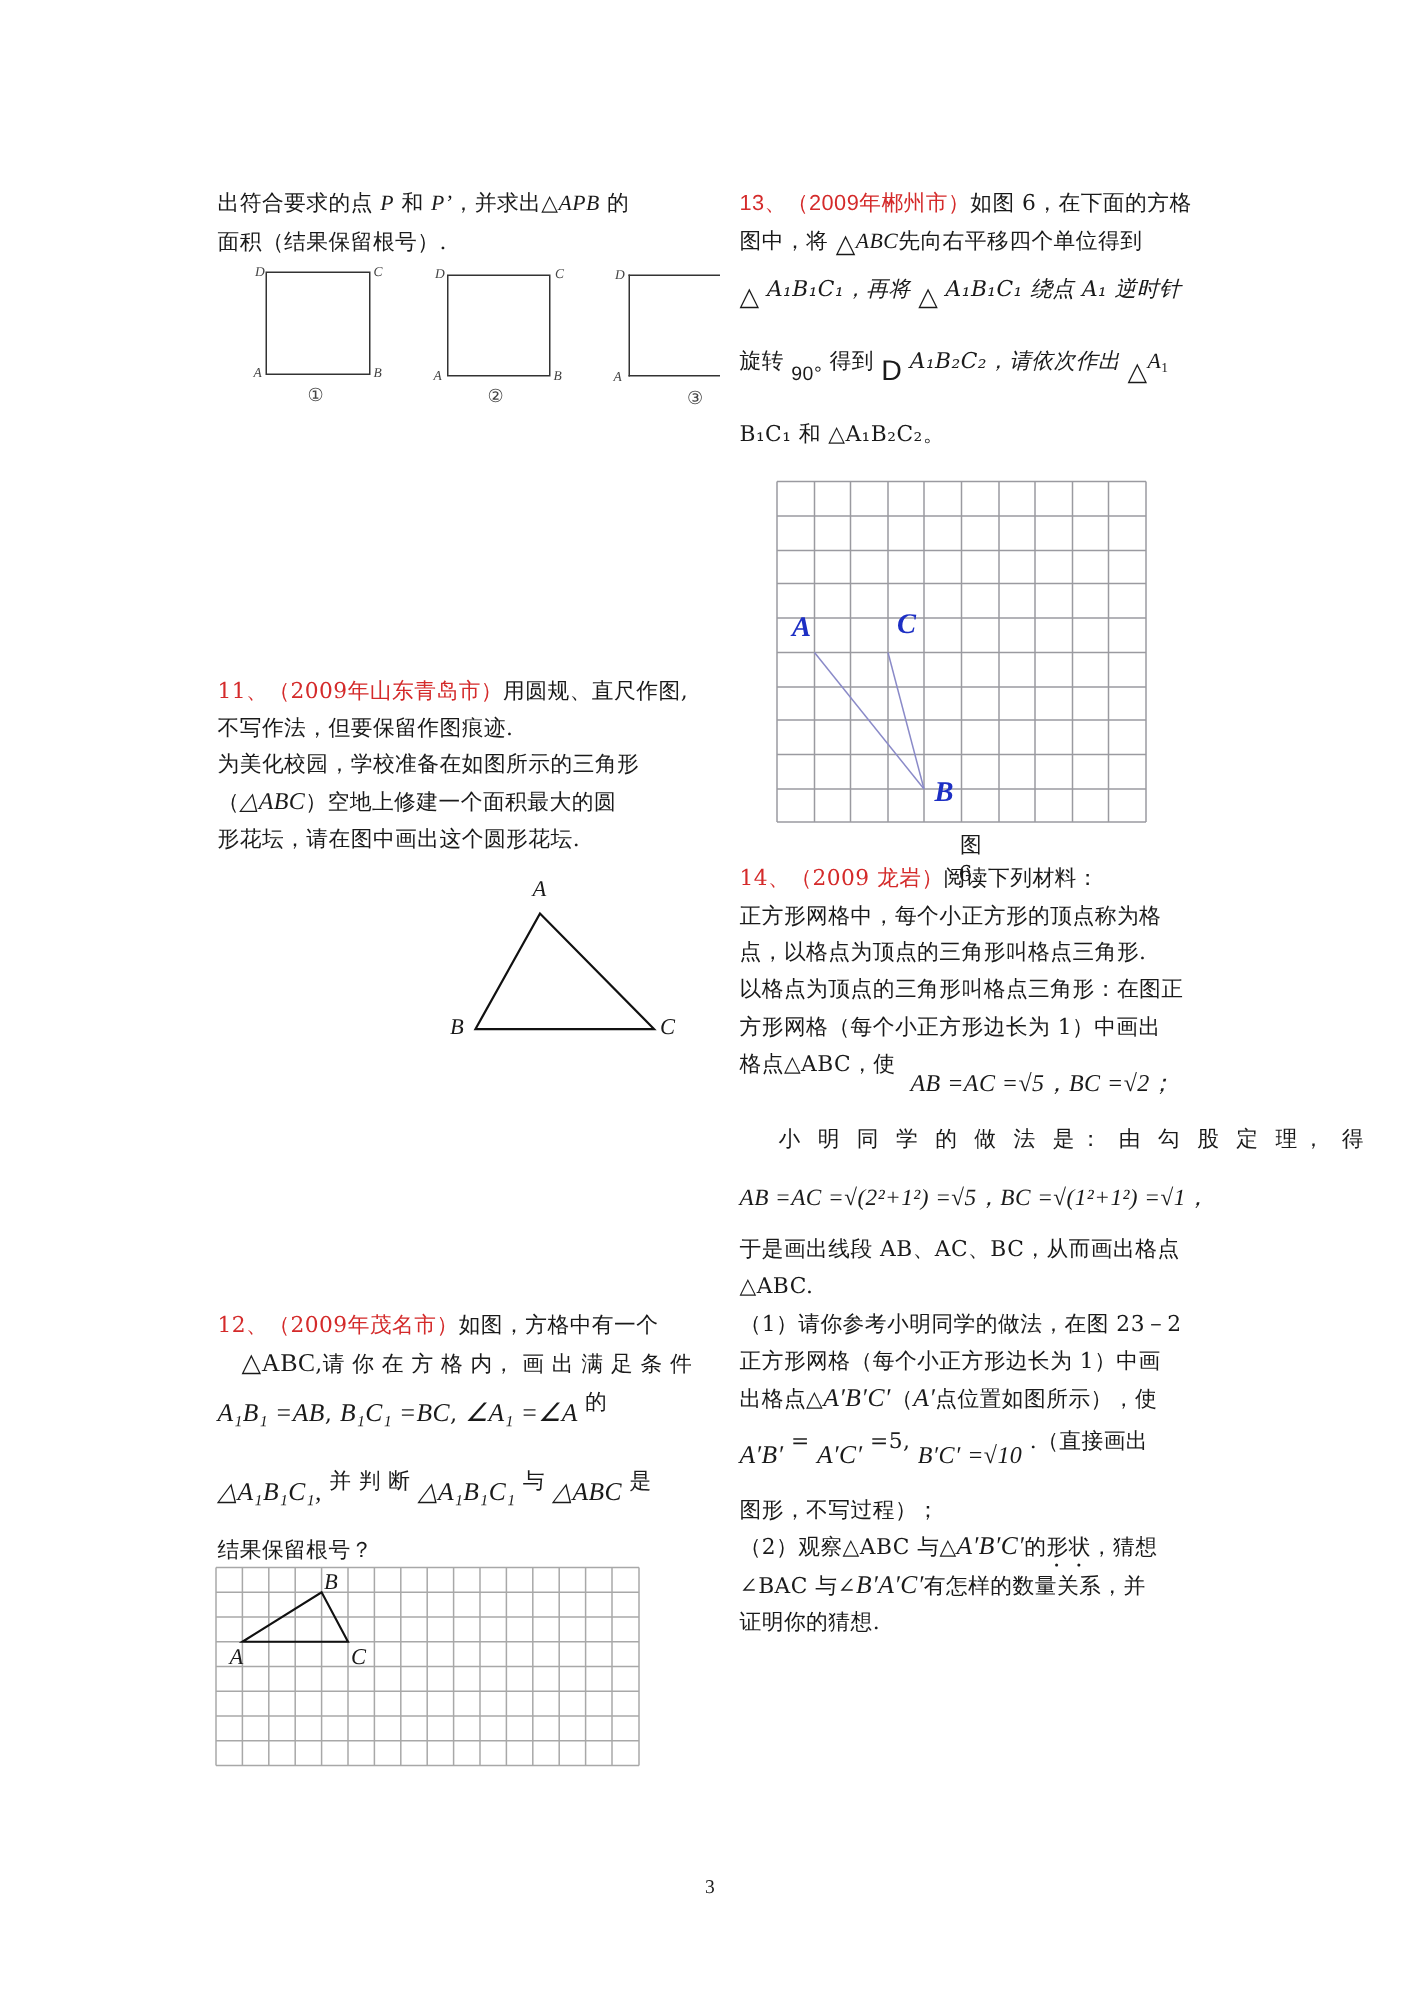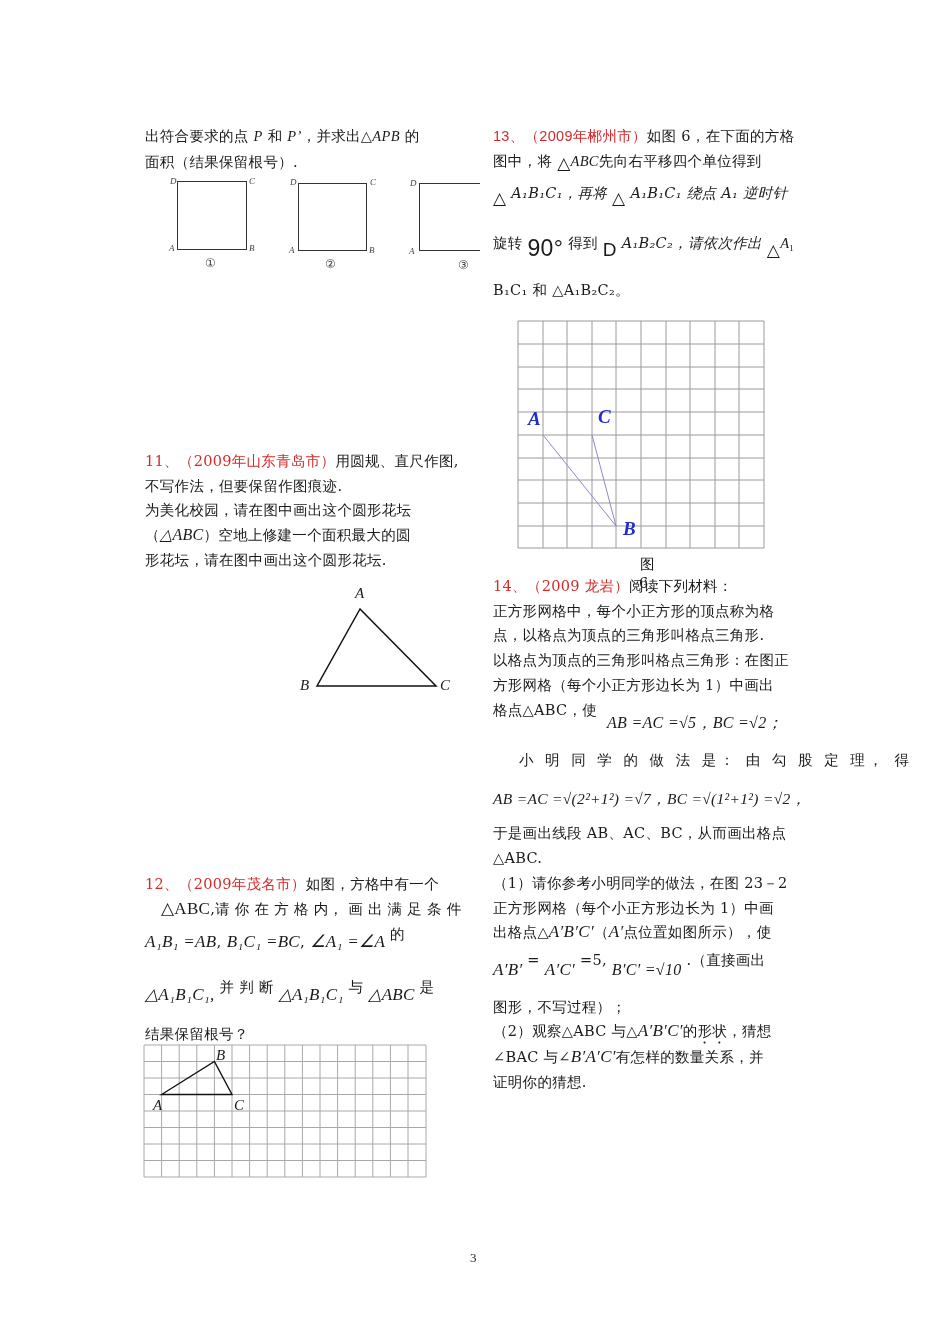--- a/index.html
+++ b/index.html
@@ -51,21 +51,21 @@
     <span class="lbl" style="left:410px; top:178px;">D</span>
     <span class="lbl" style="left:409px; top:246px;">A</span>
     <span class="circ" style="left:458px; top:258px;">③</span>
   </div>
 
   <div>
     <div class="line" style="left:145px; top:451px;">
       <span class="red">11、</span><span class="red">（2009年山东青岛市）</span><span>用圆规、直尺作图,</span>
     </div>
     <div class="line" style="left:145px; top:476px;">不写作法，但要保留作图痕迹.</div>
-    <div class="line" style="left:145px; top:500px;">为美化校园，请在图中画出这个圆形花坛</div>
+    <div class="line" style="left:145px; top:500px;">为美化校园，学校准备在如图所示的三角形</div>
     <div class="line" style="left:145px; top:525px;">
       <span>（</span><span class="math" style="font-size:16px;">△ABC</span><span>）空地上修建一个面积最大的圆</span>
     </div>
     <div class="line" style="left:145px; top:550px;">形花坛，请在图中画出这个圆形花坛.</div>
 
     <svg class="abs" style="left:290px; top:580px;" width="180" height="120">
       <polygon points="70,29 27,106 146,106" fill="none" stroke="#111" stroke-width="1.5"></polygon>
     </svg>
     <span class="pt" style="left:355px; top:585px;">A</span>
     <span class="pt" style="left:300px; top:677px;">B</span>
@@ -143,21 +143,21 @@
       <span style="font-size:17px; position:relative; top:3px;">△</span><span class="it">ABC</span><span>先向右平移四个单位得到</span>
     </div>
     <div class="line" style="left:493px; top:182px;">
       <span style="font-size:17px; position:relative; top:6px;">△</span>
       <span style="font-style:italic;">A₁B₁C₁，再将</span>
       <span style="font-size:17px; position:relative; top:6px;">△</span>
       <span style="font-style:italic;">A₁B₁C₁ 绕点 A₁ 逆时针</span>
     </div>
     <div class="line" style="left:493px; top:230px;">
       <span>旋转</span>
-      <span class="sans" style="font-size:23px; position:relative; top:8px;">90°</span>
+      <span class="sans" style="font-size:13px; position:relative; top:8px;">90°</span>
       <span>得到</span>
       <span class="sans" style="font-size:19px; position:relative; top:8px;">D</span>
       <span style="font-style:italic;">A₁B₂C₂，请依次作出</span>
       <span style="font-size:17px; position:relative; top:8px;">△</span><span class="it">A<sub class="s">1</sub></span>
     </div>
     <div class="line" style="left:493px; top:280px;">B₁C₁ 和 △A₁B₂C₂。</div>
 
     <svg class="abs" style="left:516px; top:319px;" width="250" height="232">
       <g stroke="#9a9aa0" stroke-width="1">
         <line x1="2" y1="2" x2="248" y2="2"></line>
@@ -198,21 +198,21 @@
       <span class="red">14、</span><span class="red">（2009 龙岩）</span><span>阅读下列材料：</span>
     </div>
     <div class="line" style="left:493px; top:601px;">正方形网格中，每个小正方形的顶点称为格</div>
     <div class="line" style="left:493px; top:625px;">点，以格点为顶点的三角形叫格点三角形.</div>
     <div class="line" style="left:493px; top:650px;">以格点为顶点的三角形叫格点三角形：在图正</div>
     <div class="line" style="left:493px; top:675px;text-align:right;">方形网格（每个小正方形边长为 1）中画出</div>
     <div class="line" style="left:493px; top:700px;">格点△ABC，使</div>
     <div class="line math" style="left:607px; top:713px; font-size:16px;">AB =AC =√5，BC =√2；</div>
 
     <div class="line" style="left:519px; top:750px; letter-spacing:3.5px;">小 明 同 学 的 做 法 是： 由 勾 股 定 理， 得</div>
-    <div class="line math" style="left:493px; top:789px; font-size:15.5px;">AB =AC =√(2²+1²) =√7，BC =√(1²+1²) =√2，</div>
+    <div class="line math" style="left:493px; top:789px; font-size:15.5px;">AB =AC =√(2²+1²) =√5，BC =√(1²+1²) =√1，</div>
     <div class="line" style="left:493px; top:823px;">于是画出线段 AB、AC、BC，从而画出格点</div>
     <div class="line" style="left:493px; top:848px;">△ABC.</div>
 
     <div class="line" style="left:493px; top:873px;">（1）请你参考小明同学的做法，在图 23－2</div>
     <div class="line" style="left:493px; top:898px;">正方形网格（每个小正方形边长为 1）中画</div>
     <div class="line" style="left:493px; top:922px;">
       <span>出格点△</span><span class="math" style="font-size:17px;">A′B′C′</span><span>（</span><span class="math" style="font-size:17px;">A′</span><span>点位置如图所示），使</span>
     </div>
     <div class="line" style="left:493px; top:950px;">
       <span class="math" style="font-size:17px; position:relative; top:10px;">A′B′</span>

